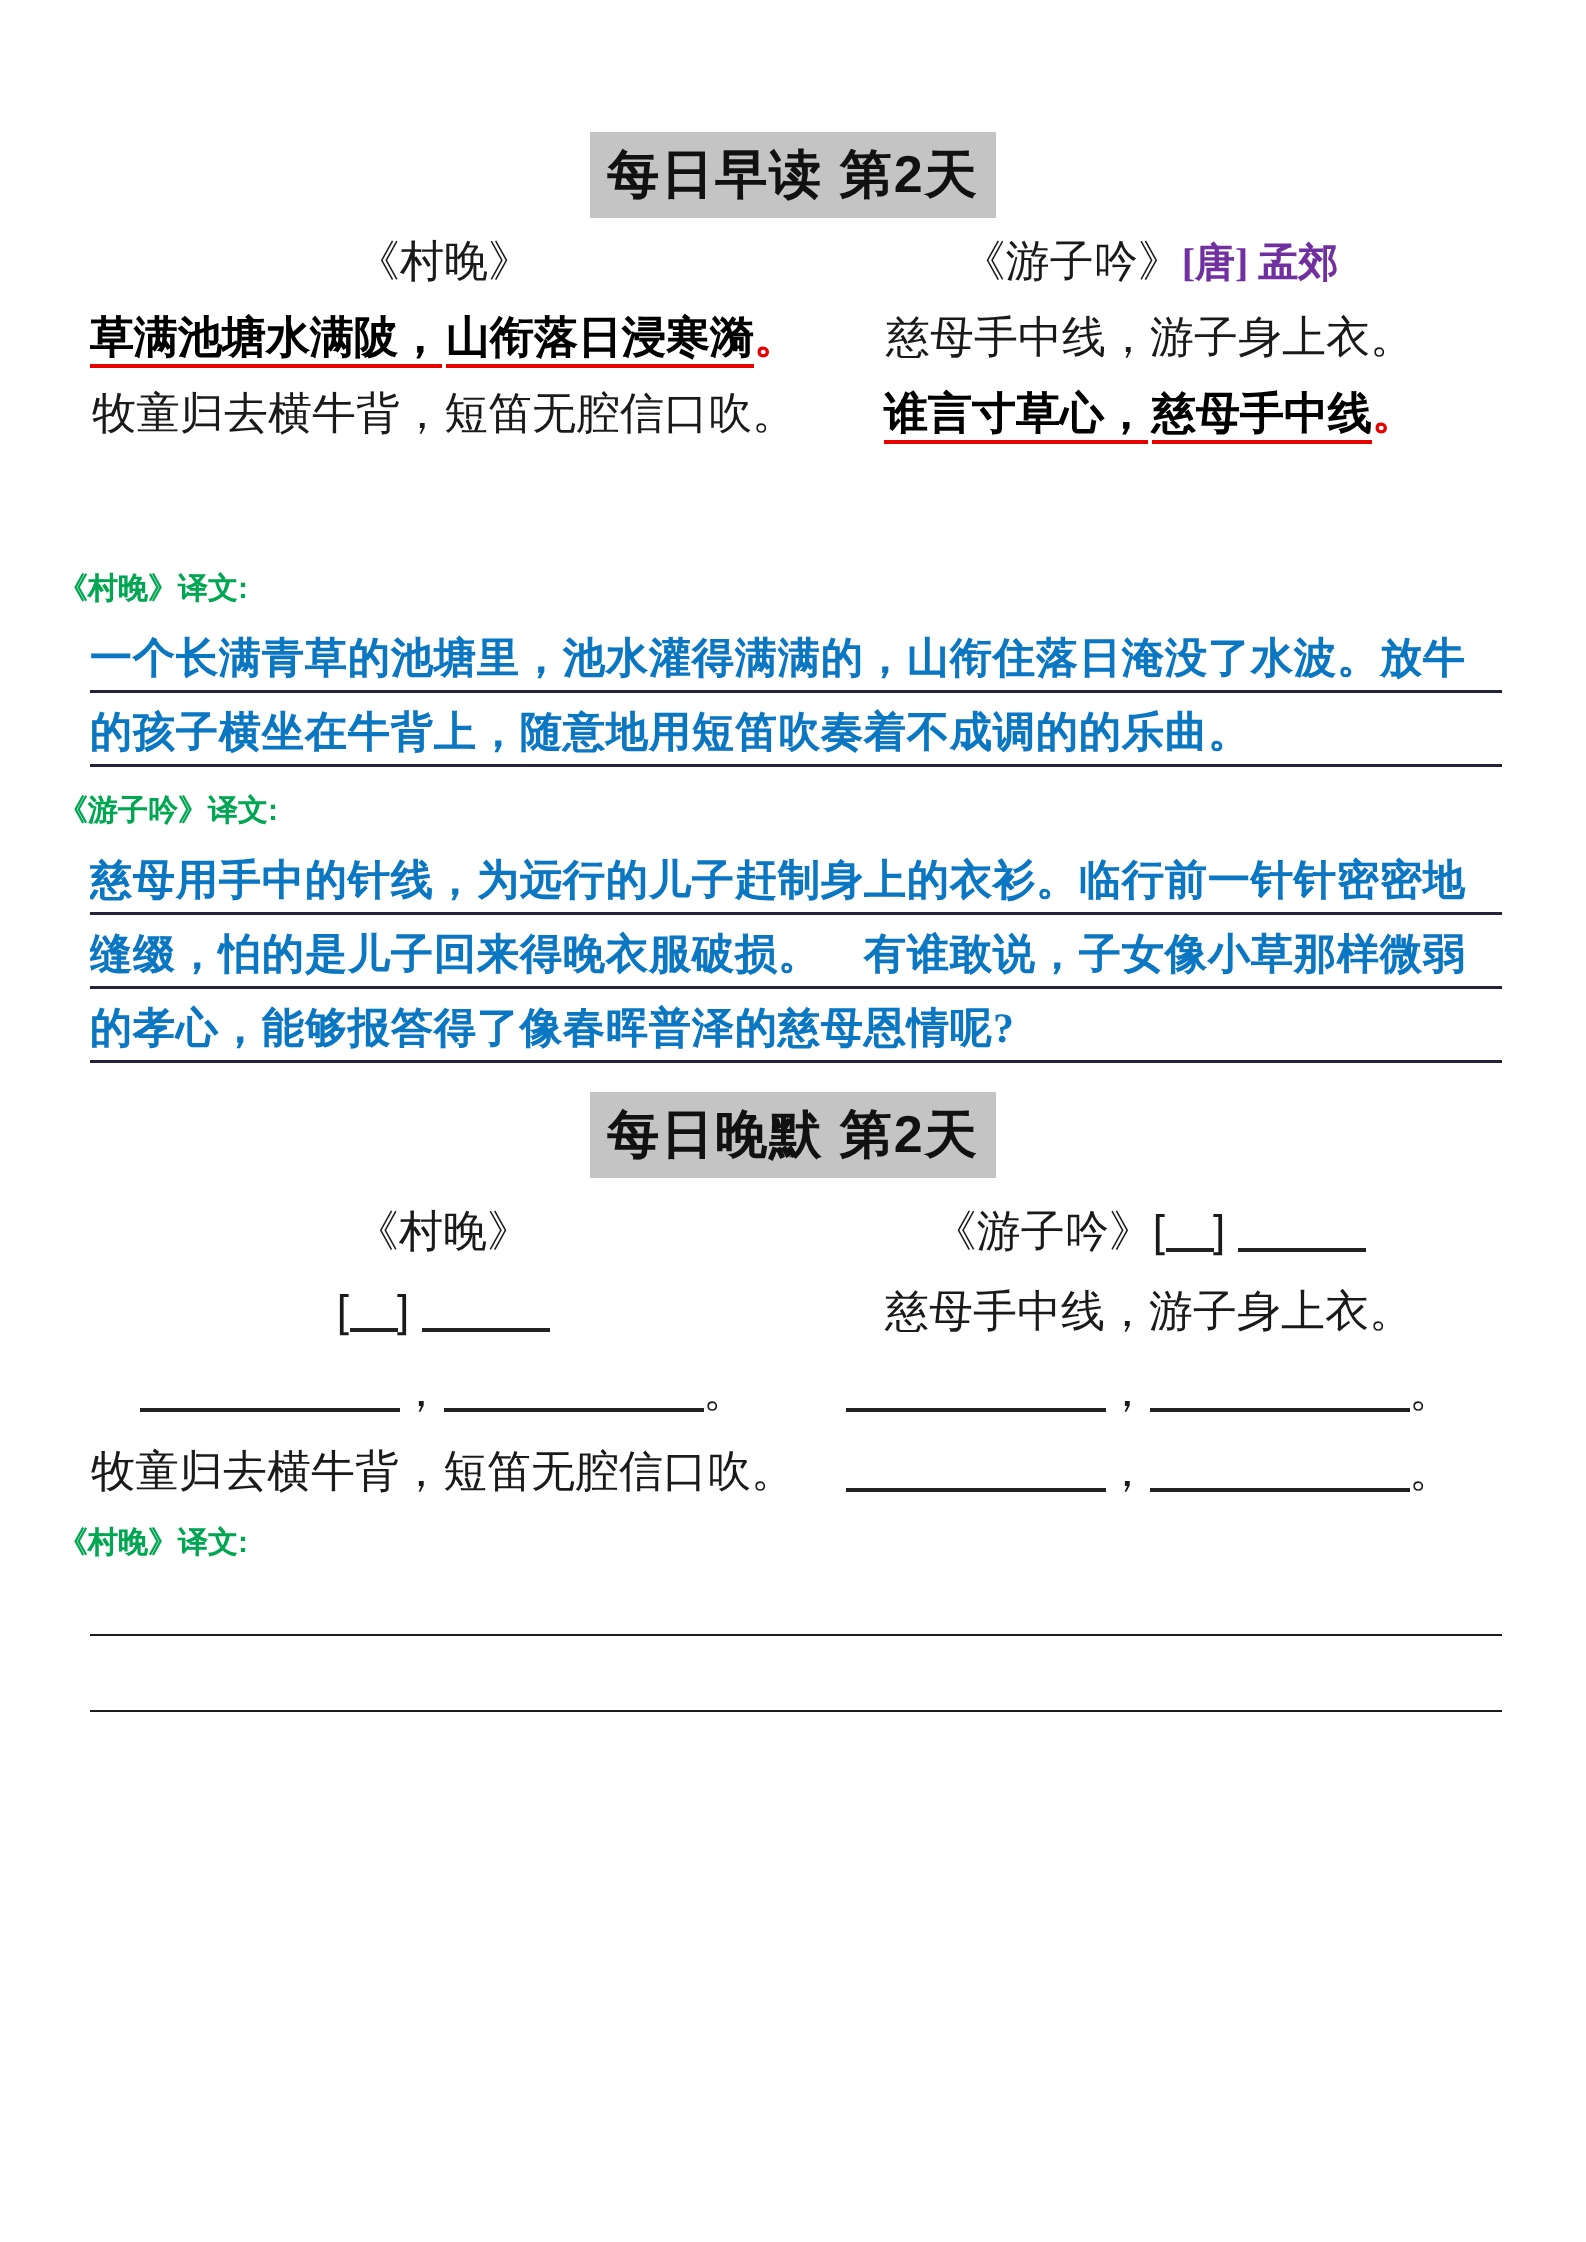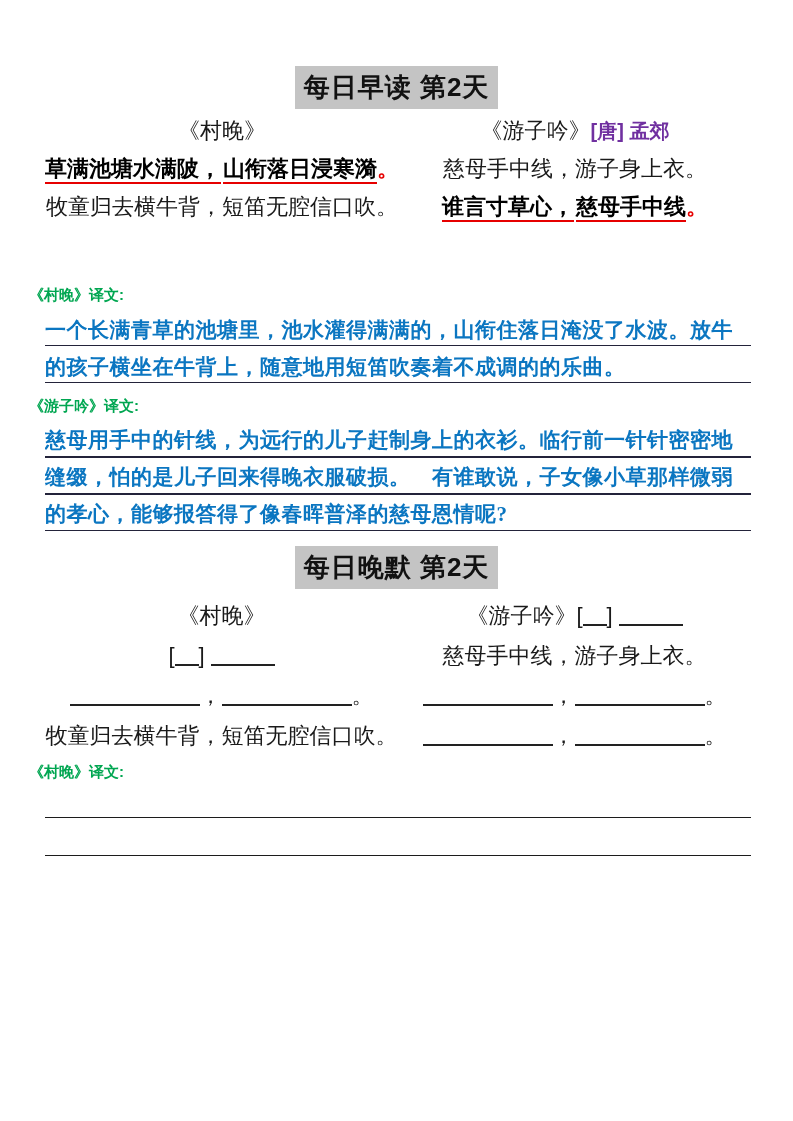--- a/index.html
+++ b/index.html
@@ -6,21 +6,21 @@
   body{font-family:"Liberation Sans","DejaVu Sans",sans-serif;}
   .page{position:relative;width:793px;height:893px;background:#ffffff;margin:0 auto;overflow:hidden;}
 
   .section-title-wrap{position:absolute;left:0;width:100%;text-align:center;}
   .section-title{display:inline-block;background:#c4c4c4;color:#111;font-size:26px;font-weight:700;
     padding:4px 9px;letter-spacing:1px;}
 
   .poems-row{position:absolute;left:45px;right:42px;display:flex;}
   .poem-col{flex:1;text-align:center;}
   .pline{height:38px;line-height:38px;font-size:22px;color:#1a1a1a;white-space:nowrap;}
-  .author{color:#7030a0;font-weight:700;font-size:20px;}
+  .author{color:#7030a0;font-weight:700;font-size:20px;font-family:Liberation Serif, serif;}
   .red{color:#e60000;font-weight:700;}
   .ru{color:#000000;font-weight:700;border-bottom:2px solid #e60000;padding-bottom:1px;}
   .ru + .ru{margin-left:2px;}
 
   .trans-label{position:absolute;left:29px;color:#00a651;font-weight:700;font-size:15px;line-height:28px;}
   .trans-text{position:absolute;left:45px;width:706px;color:#0b76c1;font-weight:700;font-size:21px;
     line-height:37px;letter-spacing:0.5px;overflow:hidden;
     background-image:repeating-linear-gradient(to bottom, transparent 0px, transparent 34px, #23233a 34px, #23233a 35.5px, transparent 35.5px, transparent 37px);}
 
   .fline{height:40px;line-height:40px;font-size:22px;color:#1a1a1a;white-space:nowrap;}

